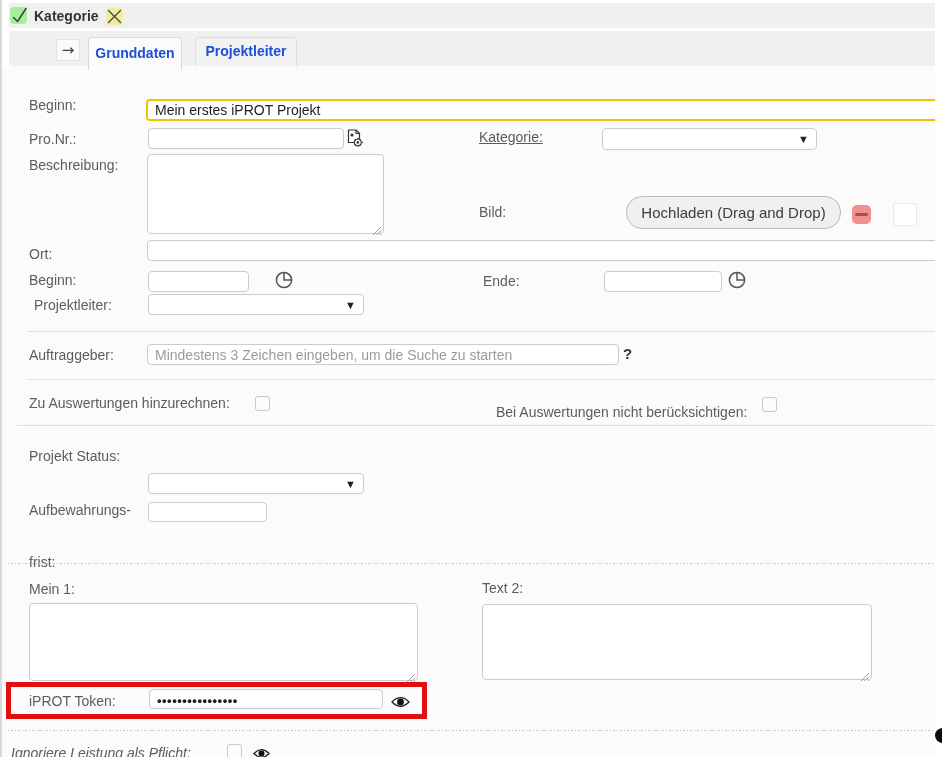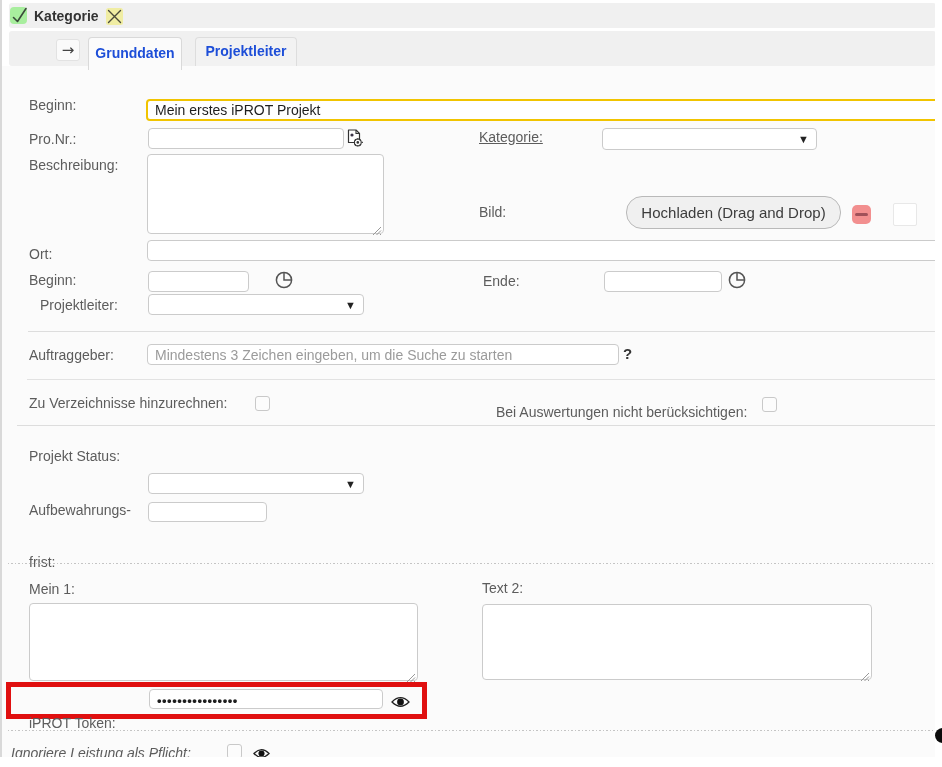--- a/index.html
+++ b/index.html
@@ -91,30 +91,30 @@
   .black-dot { left:935px; top:728px; width:15px; height:15px; border-radius:50%; background:#0c0c0c; z-index:8; }
 
   .lbl-projekt { left:29px; top:97px; }
   .lbl-pronr { left:29px; top:131px; }
   .lbl-beschreibung { left:29px; top:157px; }
   .lbl-kategorie { left:479px; top:129px;text-decoration:underline; }
   .lbl-bild { left:479px; top:204px; }
   .lbl-ort { left:29px; top:246px; }
   .lbl-beginn { left:29px; top:272px; }
   .lbl-ende { left:483px; top:273px; }
-  .lbl-projektleiter { left:40px; top:297px; }
+  .lbl-projektleiter { left:34px; top:297px; }
   .lbl-auftraggeber { left:29px; top:347px; }
   .lbl-gemeinkosten { left:29px; top:395px; }
   .lbl-auswertungen { left:496px; top:396px;margin-top:8px; }
   .lbl-status { left:29px; top:448px; }
   .lbl-aufbew1 { left:29px; top:502px; }
   .lbl-aufbew2 { left:29px; top:554px; }
   .lbl-text1 { left:29px; top:581px; }
   .lbl-text2 { left:482px; top:580px; }
-  .lbl-token { left:29px; top:715px; z-index:6; }
+  .lbl-token { left:29px; top:693px; z-index:6; }
   .lbl-ignoriere { left:11px; top:745px;font-style:italic; }
 </style>
 </head>
 <body>
 
 <div class="abs left-edge"></div>
 
 <div class="abs toolbar"></div>
 <span class="abs icon-box save-icon">
   <svg width="22" height="22" viewBox="0 0 22 22" style="position:absolute;left:-1px;top:-2px;overflow:visible">
@@ -201,21 +201,21 @@
   </div>
 
 <div class="abs divider d1"></div>
 
 <span class="abs lbl lbl-auftraggeber">Auftraggeber:</span>
 <input class="abs inp auftraggeber-input" type="text" placeholder="Mindestens 3 Zeichen eingeben, um die Suche zu starten" style="">
 <span class="abs lbl help-q">?</span>
 
 <div class="abs divider d2"></div>
 
-<span class="abs lbl lbl-gemeinkosten">Zu Verzeichnisse hinzurechnen:</span>
+<span class="abs lbl lbl-gemeinkosten">Zu Auswertungen hinzurechnen:</span>
 <div class="abs checkbox cb1"></div>
 <span class="abs lbl lbl-auswertungen">Bei Auswertungen nicht berücksichtigen:</span>
 <div class="abs checkbox cb2"></div>
 
 <div class="abs divider d3"></div>
 
 <span class="abs lbl lbl-status">Projekt Status:</span>
 <div class="abs sel status-sel">
     <span class="arr">▼</span>
   </div>

